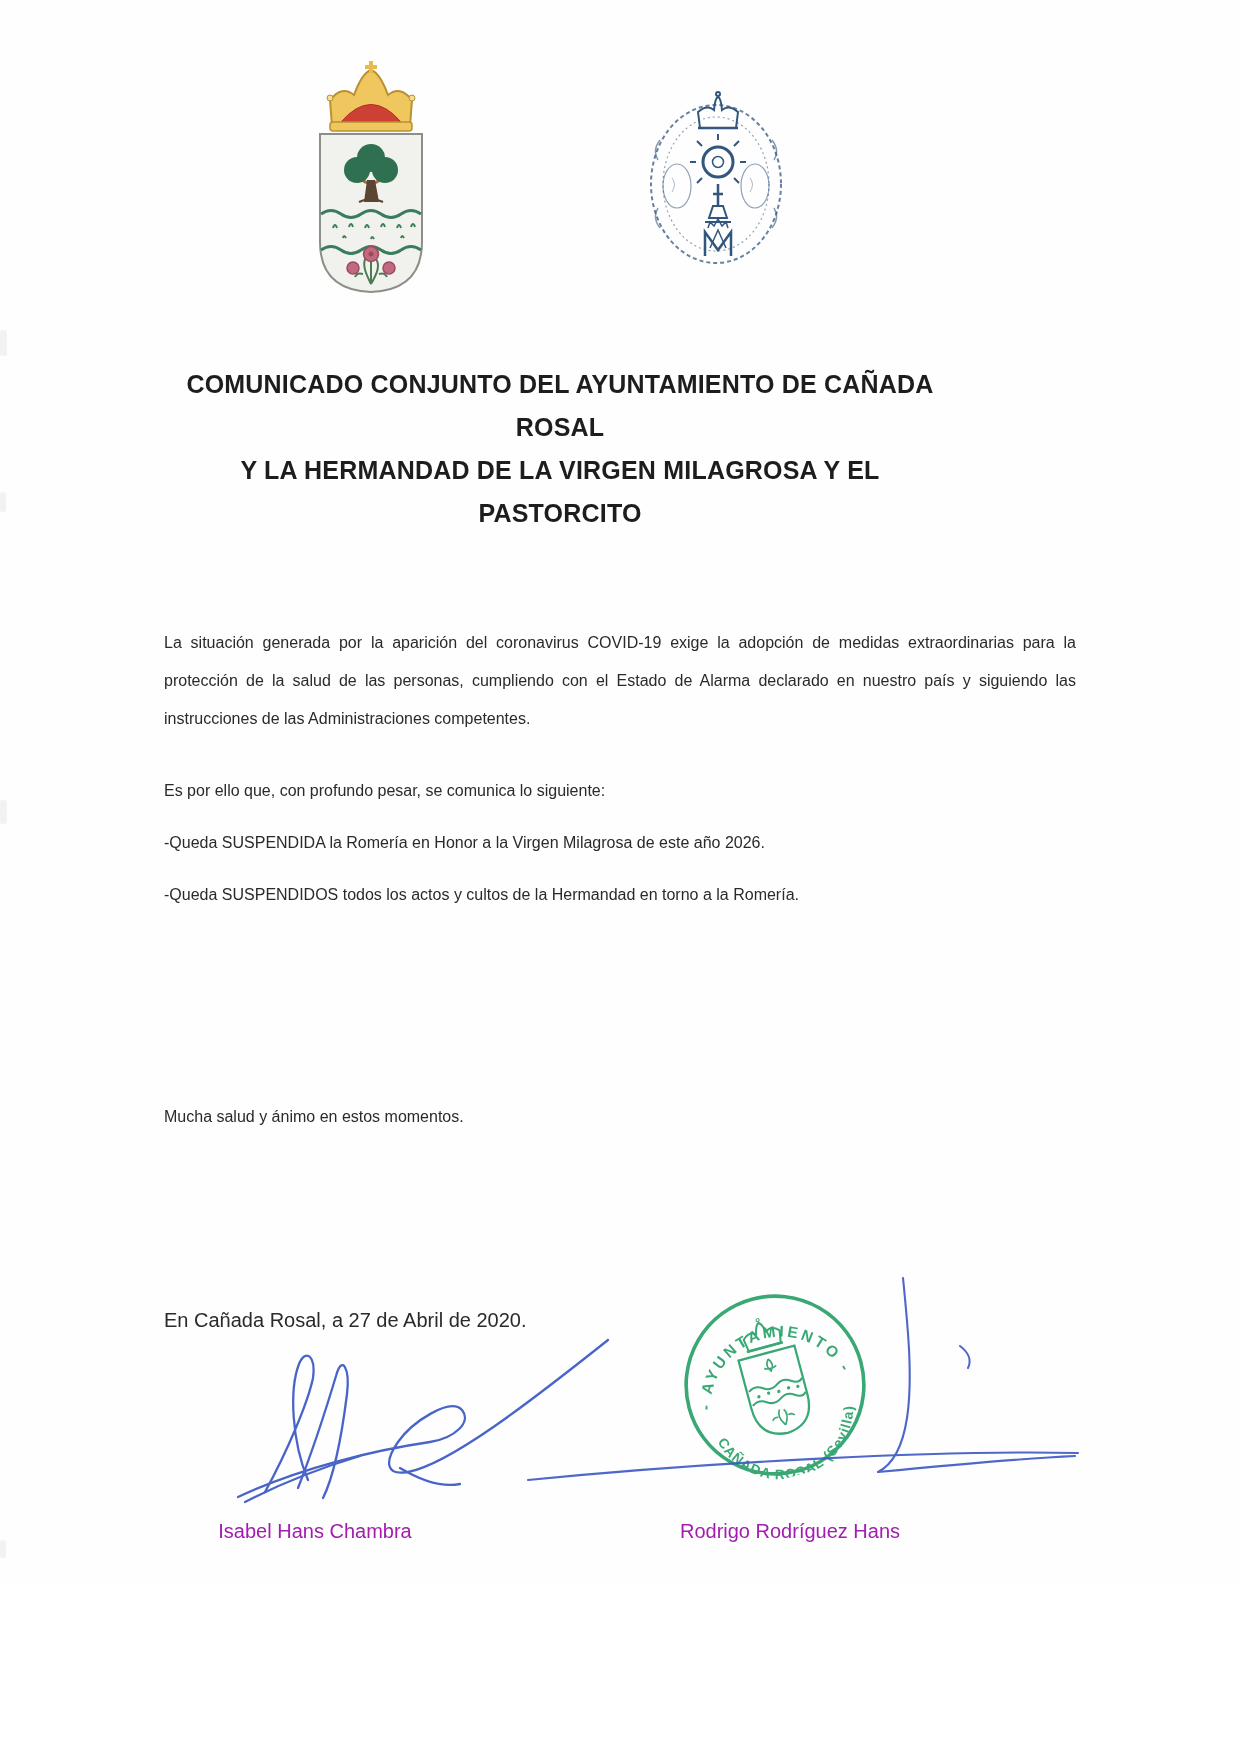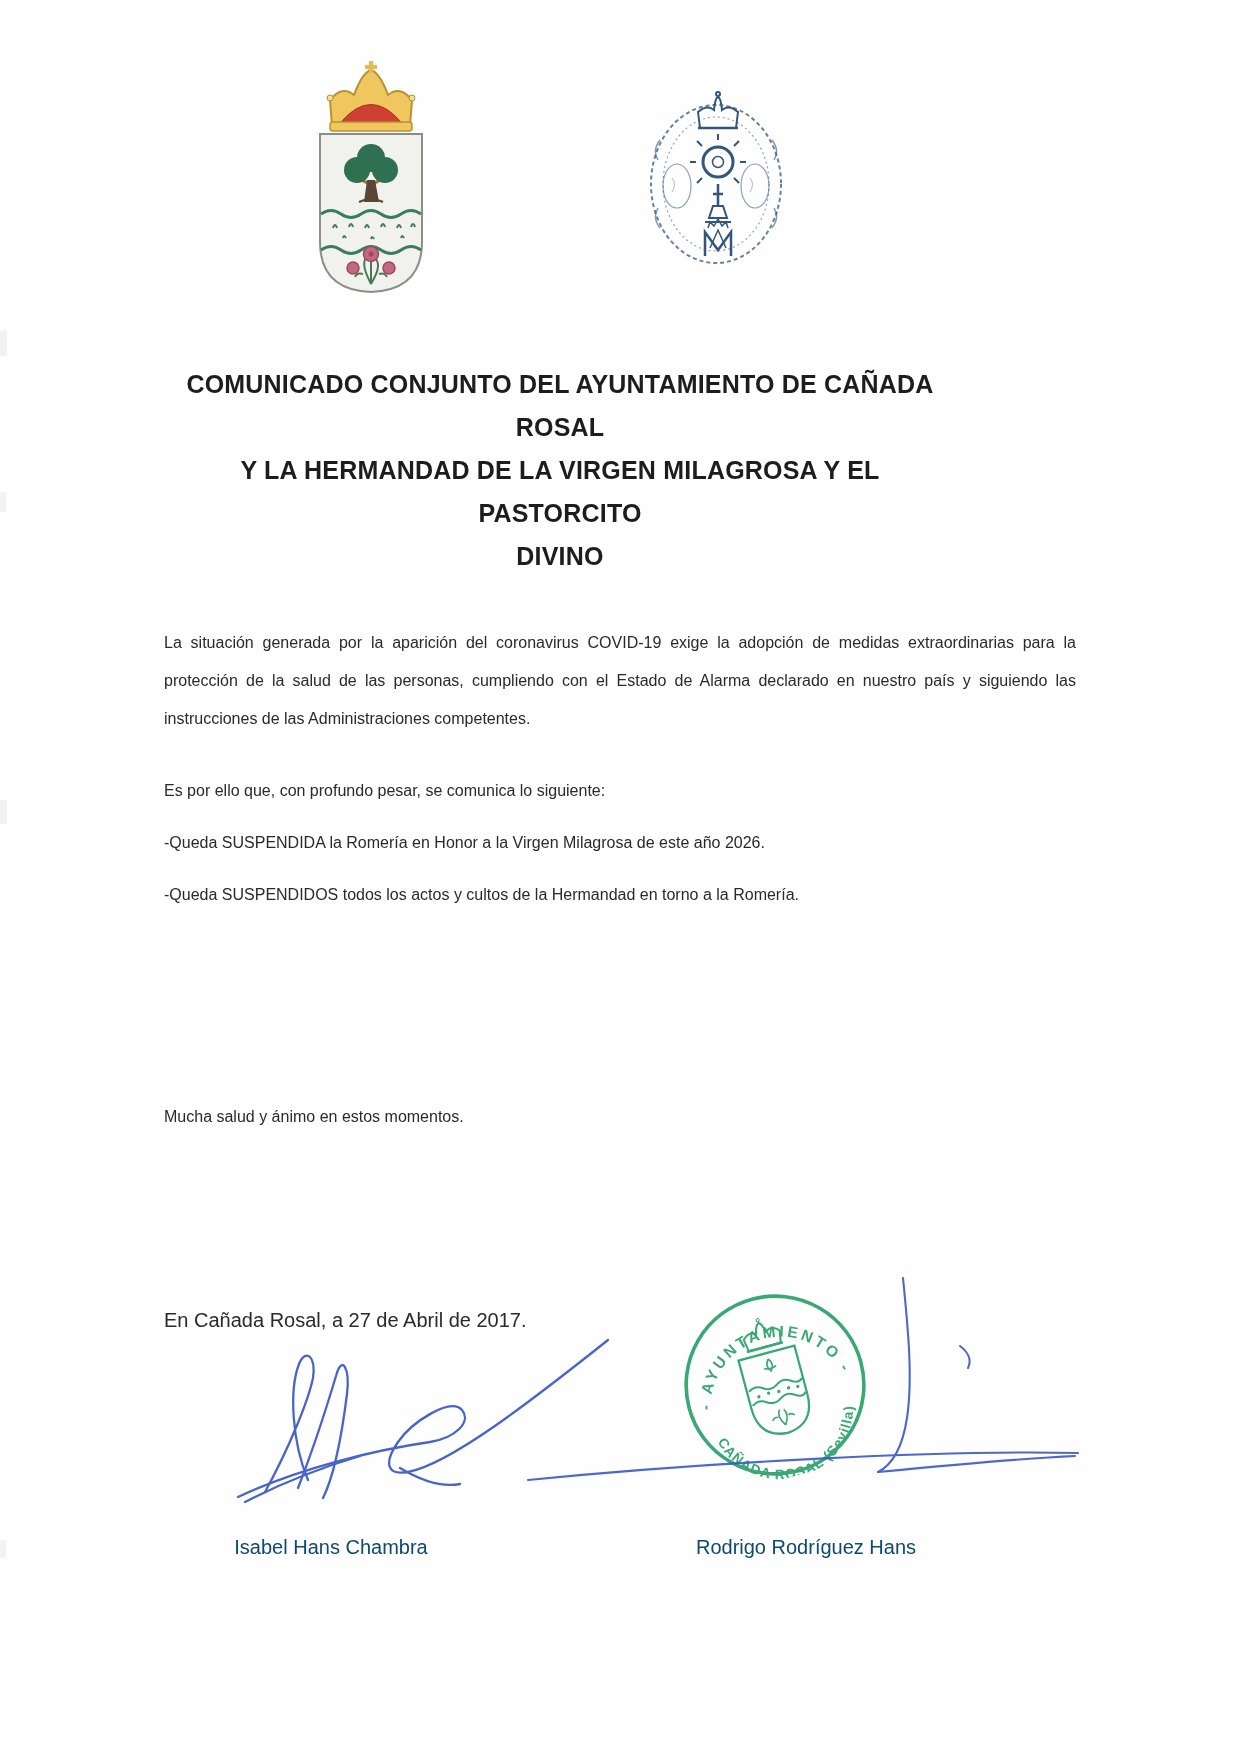--- a/index.html
+++ b/index.html
@@ -17,22 +17,22 @@
   }
   .title span { display:block; }
   .para {
     position:absolute; left:164px; width:912px; margin:0;
     font-size:16px; line-height:38px; color:#2a2a2a;
   }
   .justify { text-align:justify; }
   .para strong { font-weight:normal; }
   .dateline { position:absolute; left:164px; margin:0; font-size:20px; color:#2a2a2a; }
   .sig-name {
-    position:absolute; top:1520px; margin:16px;
-    font-size:20px; text-align:center; color:#0c4a6e;
+    position:absolute; top:1520px; margin:0;
+    font-size:20px; text-align:center; color:#a21caf;
   }
   .sig-role {
     position:absolute; top:1588px; margin:8px;
     font-size:20px; font-weight:bold; text-align:center; color:#222;
   }
   .sig-left  { left:165px; width:300px; }
   .sig-right { left:630px; width:320px; }
   .emblem-left  { position:absolute; left:311px; top:60px;  width:120px; height:236px; }
   .emblem-right { position:absolute; left:646px; top:90px;  width:140px; height:176px; }
   .stamp {
@@ -141,30 +141,29 @@
         <path d="M59,166 L59,142 L72,160 L85,142 L85,166"></path>
         <path d="M64,158 L72,140 L80,158" stroke-width="1.5"></path>
         <path d="M62,138 L64,132 L68,136 L72,129 L76,136 L80,132 L82,138" stroke-width="1.5"></path>
       </g>
     </g>
   </svg>
 
   <h1 class="title">
     <span>COMUNICADO CONJUNTO DEL AYUNTAMIENTO DE CAÑADA ROSAL</span>
     <span>Y LA HERMANDAD DE LA VIRGEN MILAGROSA Y EL PASTORCITO</span>
-    <span>DIVINO</span>
   </h1>
 
   <p class="para justify" style="top:624px">La situación generada por la aparición del coronavirus COVID-19 exige la adopción de medidas extraordinarias para la protección de la salud de las personas, cumpliendo con el Estado de Alarma declarado en nuestro país y siguiendo las instrucciones de las Administraciones competentes.</p>
   <p class="para" style="top:772px">Es por ello que, con profundo pesar, se comunica lo siguiente:</p>
   <p class="para" style="top:824px"><span>-Queda </span><strong>SUSPENDIDA</strong><span> la Romería en Honor a la Virgen Milagrosa de este año 2026.</span></p>
   <p class="para" style="top:876px"><span>-Queda </span><strong>SUSPENDIDOS</strong><span> todos los actos y cultos de la Hermandad en torno a la Romería.</span></p>
   <p class="para" style="top:1098px">Mucha salud y ánimo en estos momentos.</p>
 
-  <p class="dateline" style="top:1309px">En Cañada Rosal, a 27 de Abril de 2017.</p>
+  <p class="dateline" style="top:1309px">En Cañada Rosal, a 27 de Abril de 2020.</p>
 
   <svg class="stamp" viewBox="0 0 180 180" aria-hidden="true">
     <defs>
       <path id="arcTop" d="M 22,112 A 68,68 0 1 1 158,112"></path>
       <path id="arcBottom" d="M 20,112 A 70,70 0 0 0 160,112"></path>
     </defs>
     <circle cx="90" cy="90" r="86" fill="none" stroke="#2aa169" stroke-width="3.5"></circle>
     <text class="arc-top"><textPath href="#arcTop" startOffset="50%" text-anchor="middle">- AYUNTAMIENTO -</textPath></text>
     <text class="arc-bottom"><textPath href="#arcBottom" startOffset="50%" text-anchor="middle">CAÑADA ROSAL (Sevilla)</textPath></text>
     <g fill="none" stroke="#2aa169">

